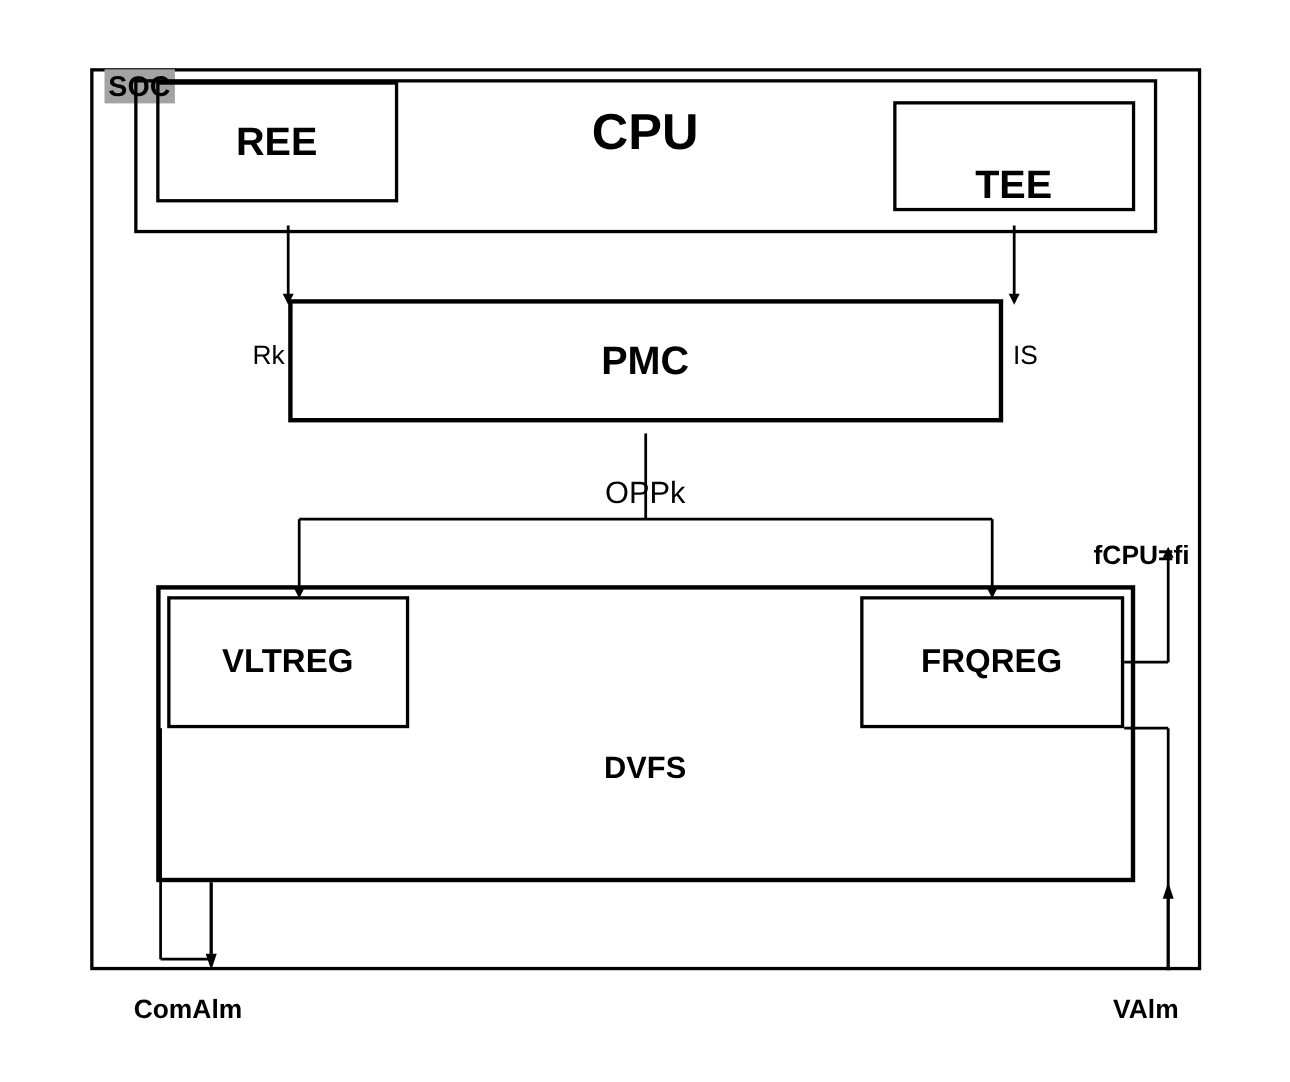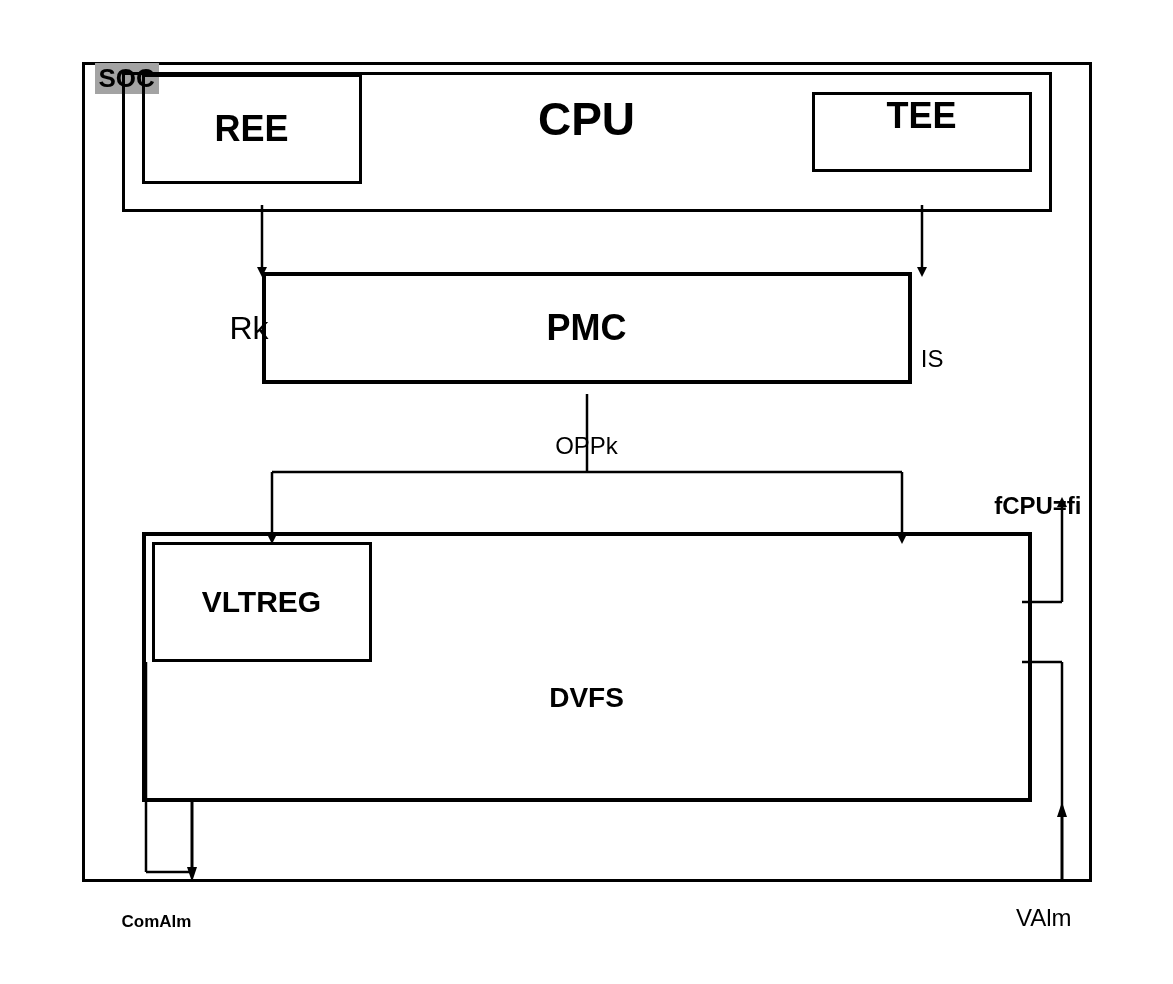--- a/index.html
+++ b/index.html
@@ -59,24 +59,24 @@
     .ree-label {
       font-size: 36px;
       font-weight: bold;
     }
     
     .tee-box {
       position: absolute;
       top: 50px;
       right: 80px;
       width: 220px;
-      height: 80px;
-      border: 3px solid #000;
-      display: flex;
-      align-items: flex-start;
+      height: 100px;
+      border: 3px solid #000;
+      display: flex;
+      align-items: flex-end;
       justify-content: center;
     }
     .tee-label {
       font-size: 36px;
       font-weight: bold;
     }
     
     .cpu-label {
       position: absolute;
       top: 50px;
@@ -104,39 +104,38 @@
     }
     .pmc-label {
       font-size: 36px;
       font-weight: bold;
     }
     
     .rk-label {
       position: absolute;
       top: 268px;
       left: 168px;
-      font-size: 32px;
+      font-size: 24px;
       font-weight: normal;
     }
     
     .is-label {
       position: absolute;
       top: 268px;
       right: 168px;
       font-size: 24px;
       font-weight: normal;
-      margin-top: 35px;
     }
     
     .oppk-label {
       position: absolute;
       top: 390px;
       left: 50%;
       transform: translateX(-50%);
-      font-size: 24px;
+      font-size: 28px;
       font-weight: normal;
     }
     
     .fcpu-label {
       position: absolute;
       top: 450px;
       right: 30px;
       font-size: 24px;
       font-weight: bold;
     }
@@ -197,30 +196,30 @@
       left: 0;
       width: 100%;
       height: 100%;
       pointer-events: none;
     }
     
     .comalm-label {
       position: absolute;
       bottom: 10px;
       left: 60px;
-      font-size: 17px;
+      font-size: 24px;
       font-weight: bold;
     }
     
     .valm-label {
       position: absolute;
       bottom: 10px;
       right: 40px;
       font-size: 24px;
-      font-weight: normal;
+      font-weight: bold;
     }
   </style>
 </head>
 <body>
 
 <div class="diagram-container">
 
   <div class="soc-box">
     <span class="soc-label">SOC</span>
   </div>
@@ -250,20 +249,23 @@
   <span class="oppk-label">OPPk</span>
 
   <span class="fcpu-label">fCPU=fi</span>
 
   <div class="dvfs-box"></div>
 
   <div class="vltreg-box">
     <span class="vltreg-label">VLTREG</span>
   </div>
 
+  <div class="frqreg-box">
+    <span class="frqreg-label">FRQREG</span>
+  </div>
 
   <span class="dvfs-label">DVFS</span>
 
   <span class="comalm-label">ComAlm</span>
 
   <span class="valm-label">VAlm</span>
 
   <svg class="diagram-svg" xmlns="http://www.w3.org/2000/svg">
     <defs>
       <marker id="arrowdown" markerWidth="10" markerHeight="10" refX="5" refY="7" orient="auto">

